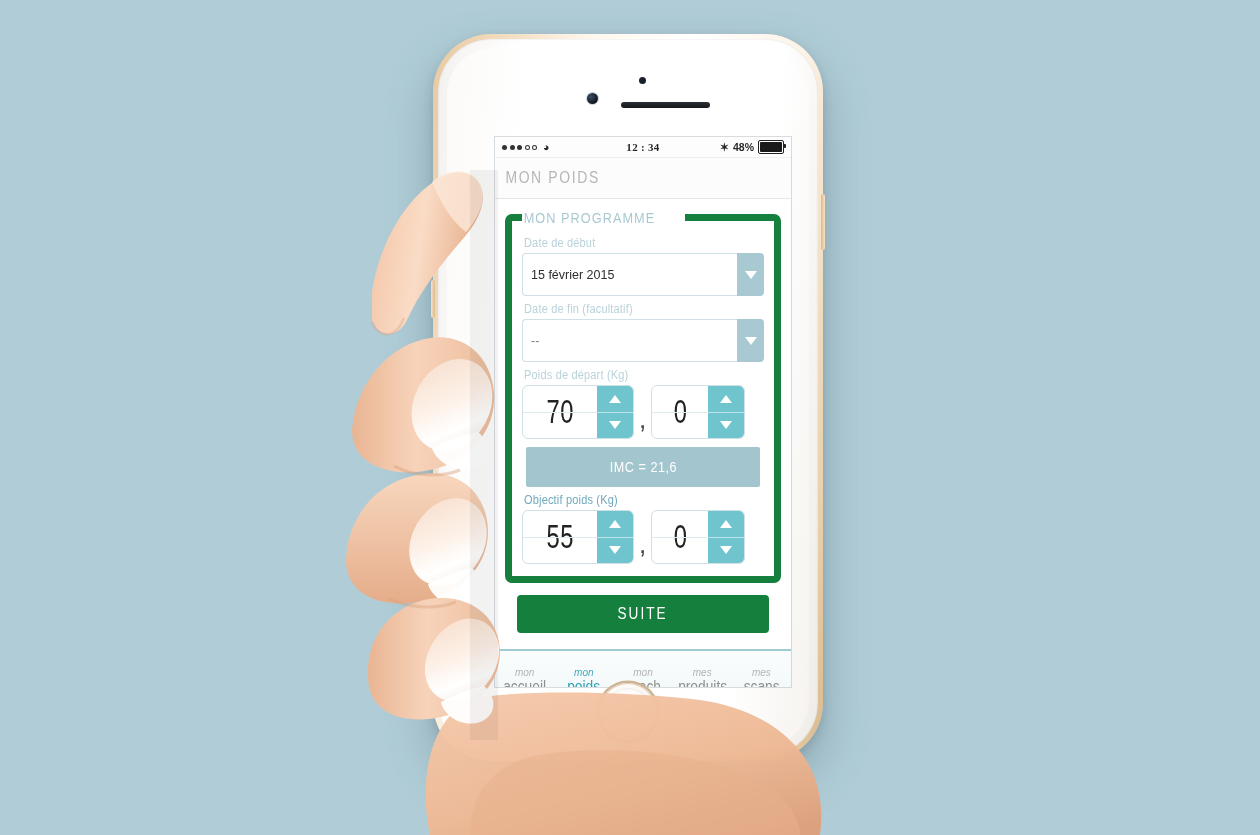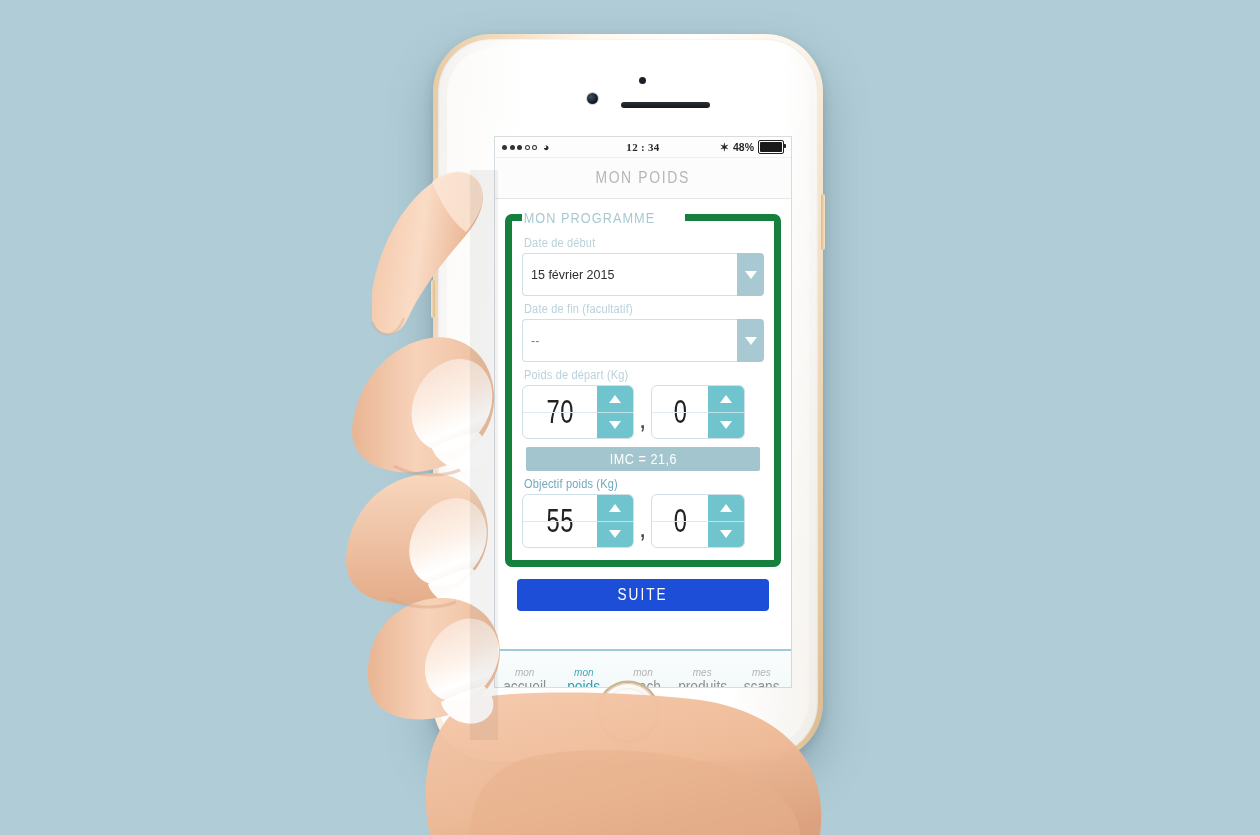--- a/index.html
+++ b/index.html
@@ -76,21 +76,21 @@
     font-weight:bold;letter-spacing:.3px;font-family:Liberation Serif, serif;}
   .sb-right{margin-left:auto;display:flex;align-items:center;gap:4px;font-size:10.5px;font-weight:bold;}
   .bt{font-size:11px;}
   .battery{width:22px;height:10px;border:1px solid #222;border-radius:2px;position:relative;padding:1px;}
   .battery i{display:block;height:100%;background:#1a1a1a;border-radius:1px;}
   .battery::after{content:"";position:absolute;right:-3px;top:3px;width:2px;height:4px;
     background:#222;border-radius:0 1px 1px 0;}
 
   
   .navbar{height:40px;background:#fcfcfc;border-bottom:1px solid #e6e6e6;
-    display:flex;align-items:center;justify-content:center;}
+    display:flex;align-items:center;justify-content:flex-start;}
   .navtitle{font-family:"Liberation Sans Narrow","Liberation Sans",sans-serif;
     font-size:17px;letter-spacing:2px;color:#b6b6b6;transform:scaleX(.82);}
 
   
   .content{padding:10px 10px 0 10px;background:#fff;height:490px;position:relative;}
   fieldset.prog{
     border:7px solid #15803d;border-radius:7px;margin:0;padding:4px 10px 12px 10px;
   }
   legend.prog-lg{
     font-family:"Liberation Sans Narrow","Liberation Sans",sans-serif;
@@ -131,28 +131,28 @@
     transform:none;
   }
   .stepval span{transform:scaleX(.72);display:inline-block;letter-spacing:1px;}
   .stepval::after{content:"";position:absolute;left:0;right:0;top:50%;height:1px;background:#dfeaef;}
   .steparrows{width:36px;background:#6fc4ce;display:flex;flex-direction:column;}
   .steparrows > div{flex:1;display:flex;align-items:center;justify-content:center;}
   .steparrows .sep{flex:none;height:1px;background:rgba(255,255,255,.55);}
   .comma{font-size:26px;color:#444;margin:14px 5px 0 5px;line-height:1;}
 
   .imc{
-    margin:8px 4px 0 4px;height:24px;background:#a3c5ce;border-radius:2px;
+    margin:8px 4px 0 4px;height:40px;background:#a3c5ce;border-radius:2px;
     display:flex;align-items:center;justify-content:center;color:#fff;font-size:14px;
     font-family:"Liberation Sans Narrow","Liberation Sans",sans-serif;letter-spacing:.6px;
   }
   .imc span{transform:scaleX(.9);display:inline-block;}
 
   .suite{
-    margin:12px 12px 0 12px;height:32px;background:#1d4ed8;border-radius:4px;
+    margin:12px 12px 0 12px;height:38px;background:#15803d;border-radius:4px;
     display:flex;align-items:center;justify-content:center;color:#fff;font-size:16px;
     letter-spacing:2.4px;font-family:"Liberation Sans Narrow","Liberation Sans",sans-serif;
   }
   .suite span{transform:scaleX(.85);display:inline-block;}
 
   
   .tabbar{
     position:absolute;left:0;right:0;bottom:0;height:48px;
     background:linear-gradient(180deg,#fafdfd 0%,#f1f7f8 100%);
     border-top:2px solid #9ecbd4;display:flex;align-items:flex-end;

